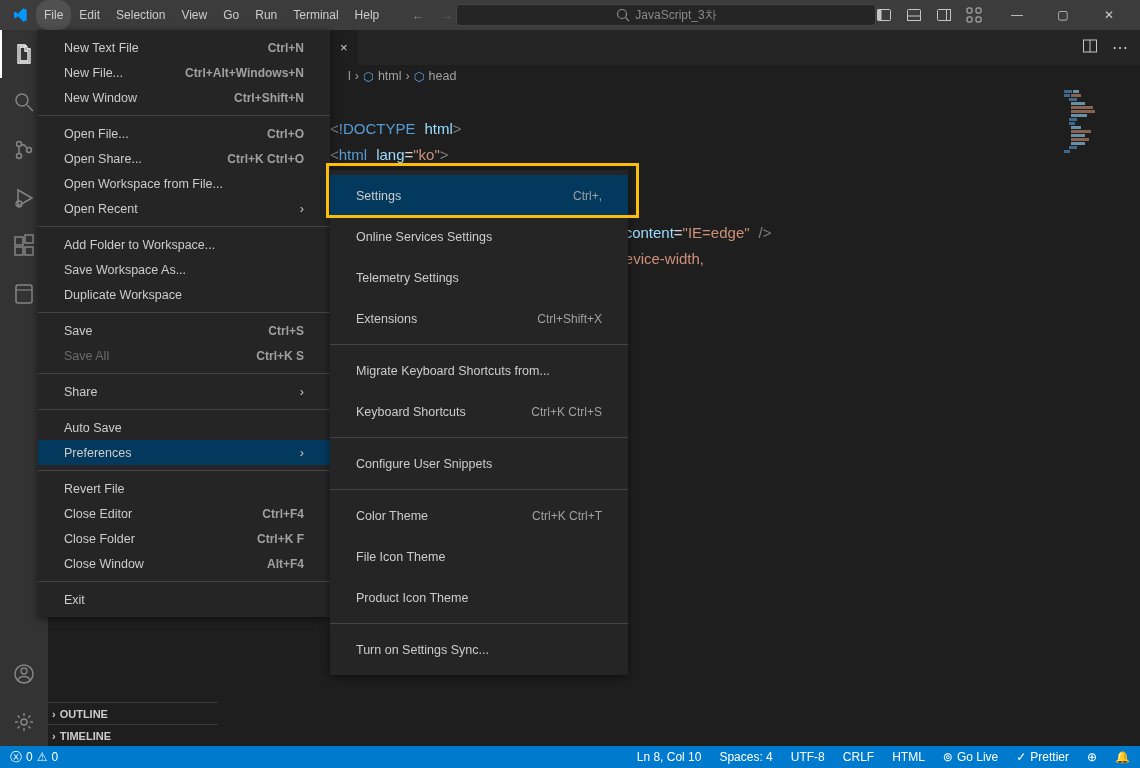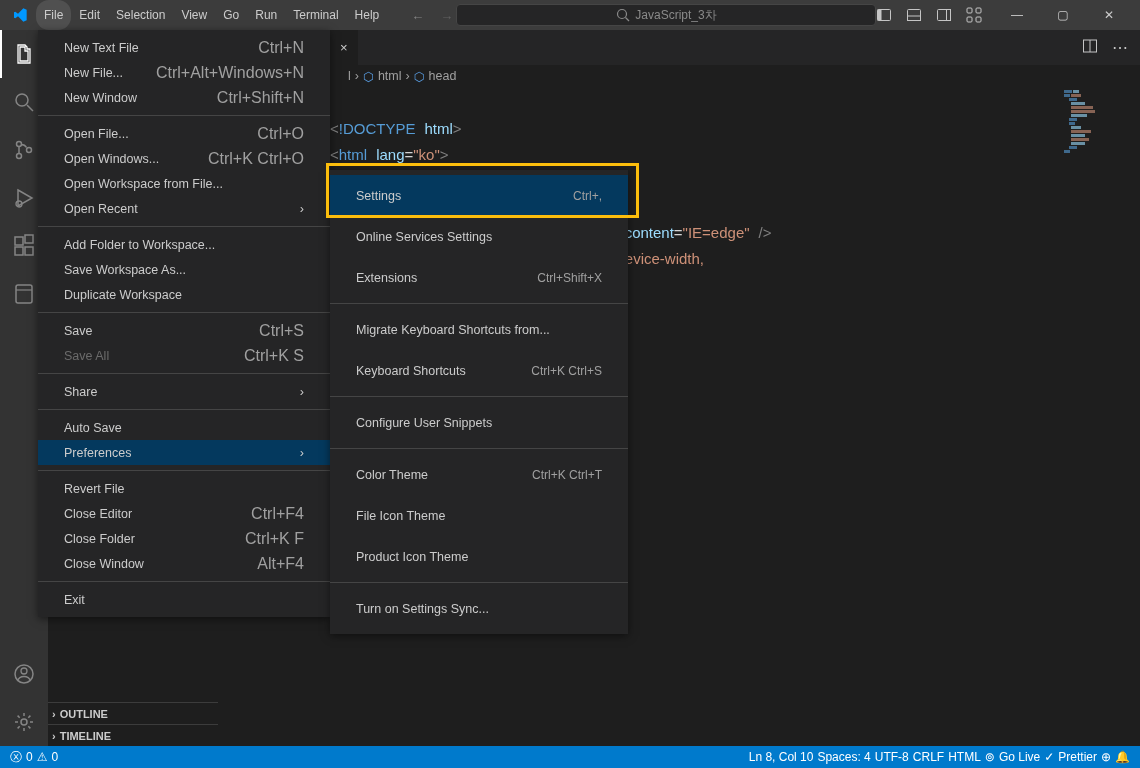--- a/index.html
+++ b/index.html
@@ -23,21 +23,21 @@
 .activitybar-top { flex: 1; }
 .activity-icon { width: 48px; height: 48px; display: flex; align-items: center; justify-content: center; color: #858585; cursor: pointer; position: relative; }
 .activity-icon.active { color: #ffffff; }
 .activity-icon.active::before { content: ''; position: absolute; left: 0; top: 0; bottom: 0; width: 2px; background: #ffffff; }
 
 
 .file-menu { position: absolute; left: 38px; top: 30px; width: 292px; background: #252526; box-shadow: 0 2px 8px rgba(0,0,0,.5); z-index: 100; padding: 5px 0; }
 .menu-item { height: 25px; display: flex; align-items: center; padding: 0 26px; font-size: 12.5px; color: #cccccc; cursor: pointer; }
 .menu-item.highlighted { background: #04395e; }
 .menu-item .label { flex: 1; }
-.menu-item .shortcut { color: #a0a0a0; font-size: 16px; }
+.menu-item .shortcut { color: #a0a0a0; font-size: 12px; font-weight: bold; }
 .menu-item .arrow { color: #cccccc; }
 .menu-item.disabled { color: #6b6b6b; }
 .menu-sep { height: 1px; background: #454545; margin: 5px 0; }
 
 .sub-menu { position: absolute; left: 330px; top: 170px; width: 298px; background: #252526; box-shadow: 0 2px 8px rgba(0,0,0,.5); z-index: 101; padding: 5px 0; }
 .sub-item { height: 41px; display: flex; align-items: center; padding: 0 26px; font-size: 12.5px; color: #cccccc; cursor: pointer; }
 .sub-item.highlighted { background: #04395e; }
 .sub-item .label { flex: 1; }
 .sub-item .shortcut { color: #a0a0a0; font-size: 12px; }
 .sub-sep { height: 1px; background: #454545; margin: 5px 0; }
@@ -67,21 +67,21 @@
 .mm-line { height: 3px; margin-bottom: 1px; display: flex; gap: 1px; }
 .mm-b { height: 3px; }
 
 
 .sidebar-sections { position: absolute; left: 48px; bottom: 22px; width: 170px; }
 .section-header { height: 22px; display: flex; align-items: center; padding-left: 4px; font-size: 11px; font-weight: 600; color: #cccccc; border-top: 1px solid #3c3c3c; gap: 4px; }
 
 
 .statusbar { position: absolute; left: 0; right: 0; bottom: 0; height: 22px; background: #007acc; display: flex; align-items: center; color: #ffffff; font-size: 12px; padding: 0 8px; }
 .status-left { display: flex; align-items: center; gap: 8px; }
-.status-right { margin-left: auto; display: flex; }
+.status-right { margin-left: auto; display: flex; gap: 14px; }
 .status-item { display: flex; align-items: center; gap: 4px; cursor: pointer; padding: 0 2px; }
 
 svg { display: block; }
 .ico { width: 24px; height: 24px; }
 .ico-sm { width: 16px; height: 16px; }
 </style>
 </head>
 <body>
 
 <div class="titlebar">
@@ -317,21 +317,21 @@
     <div class="menu-item">
       <span class="label">New Window</span>
       <span class="shortcut">Ctrl+Shift+N</span>
     </div>
     <div class="menu-sep"></div>
     <div class="menu-item">
       <span class="label">Open File...</span>
       <span class="shortcut">Ctrl+O</span>
     </div>
     <div class="menu-item">
-      <span class="label">Open Windows...</span>
+      <span class="label">Open Share...</span>
       <span class="shortcut">Ctrl+K Ctrl+O</span>
     </div>
     <div class="menu-item">
       <span class="label">Open Workspace from File...</span>
     </div>
     <div class="menu-item">
       <span class="label">Open Recent</span>
       <span class="arrow">›</span>
     </div>
     <div class="menu-sep"></div>
@@ -390,20 +390,23 @@
 
 <div class="sub-menu" id="sub-menu">
     <div class="sub-item highlighted">
       <span class="label">Settings</span>
       <span class="shortcut">Ctrl+,</span>
     </div>
     <div class="sub-item">
       <span class="label">Online Services Settings</span>
     </div>
     <div class="sub-item">
+      <span class="label">Telemetry Settings</span>
+    </div>
+    <div class="sub-item">
       <span class="label">Extensions</span>
       <span class="shortcut">Ctrl+Shift+X</span>
     </div>
     <div class="sub-sep"></div>
     <div class="sub-item">
       <span class="label">Migrate Keyboard Shortcuts from...</span>
     </div>
     <div class="sub-item">
       <span class="label">Keyboard Shortcuts</span>
       <span class="shortcut">Ctrl+K Ctrl+S</span>

